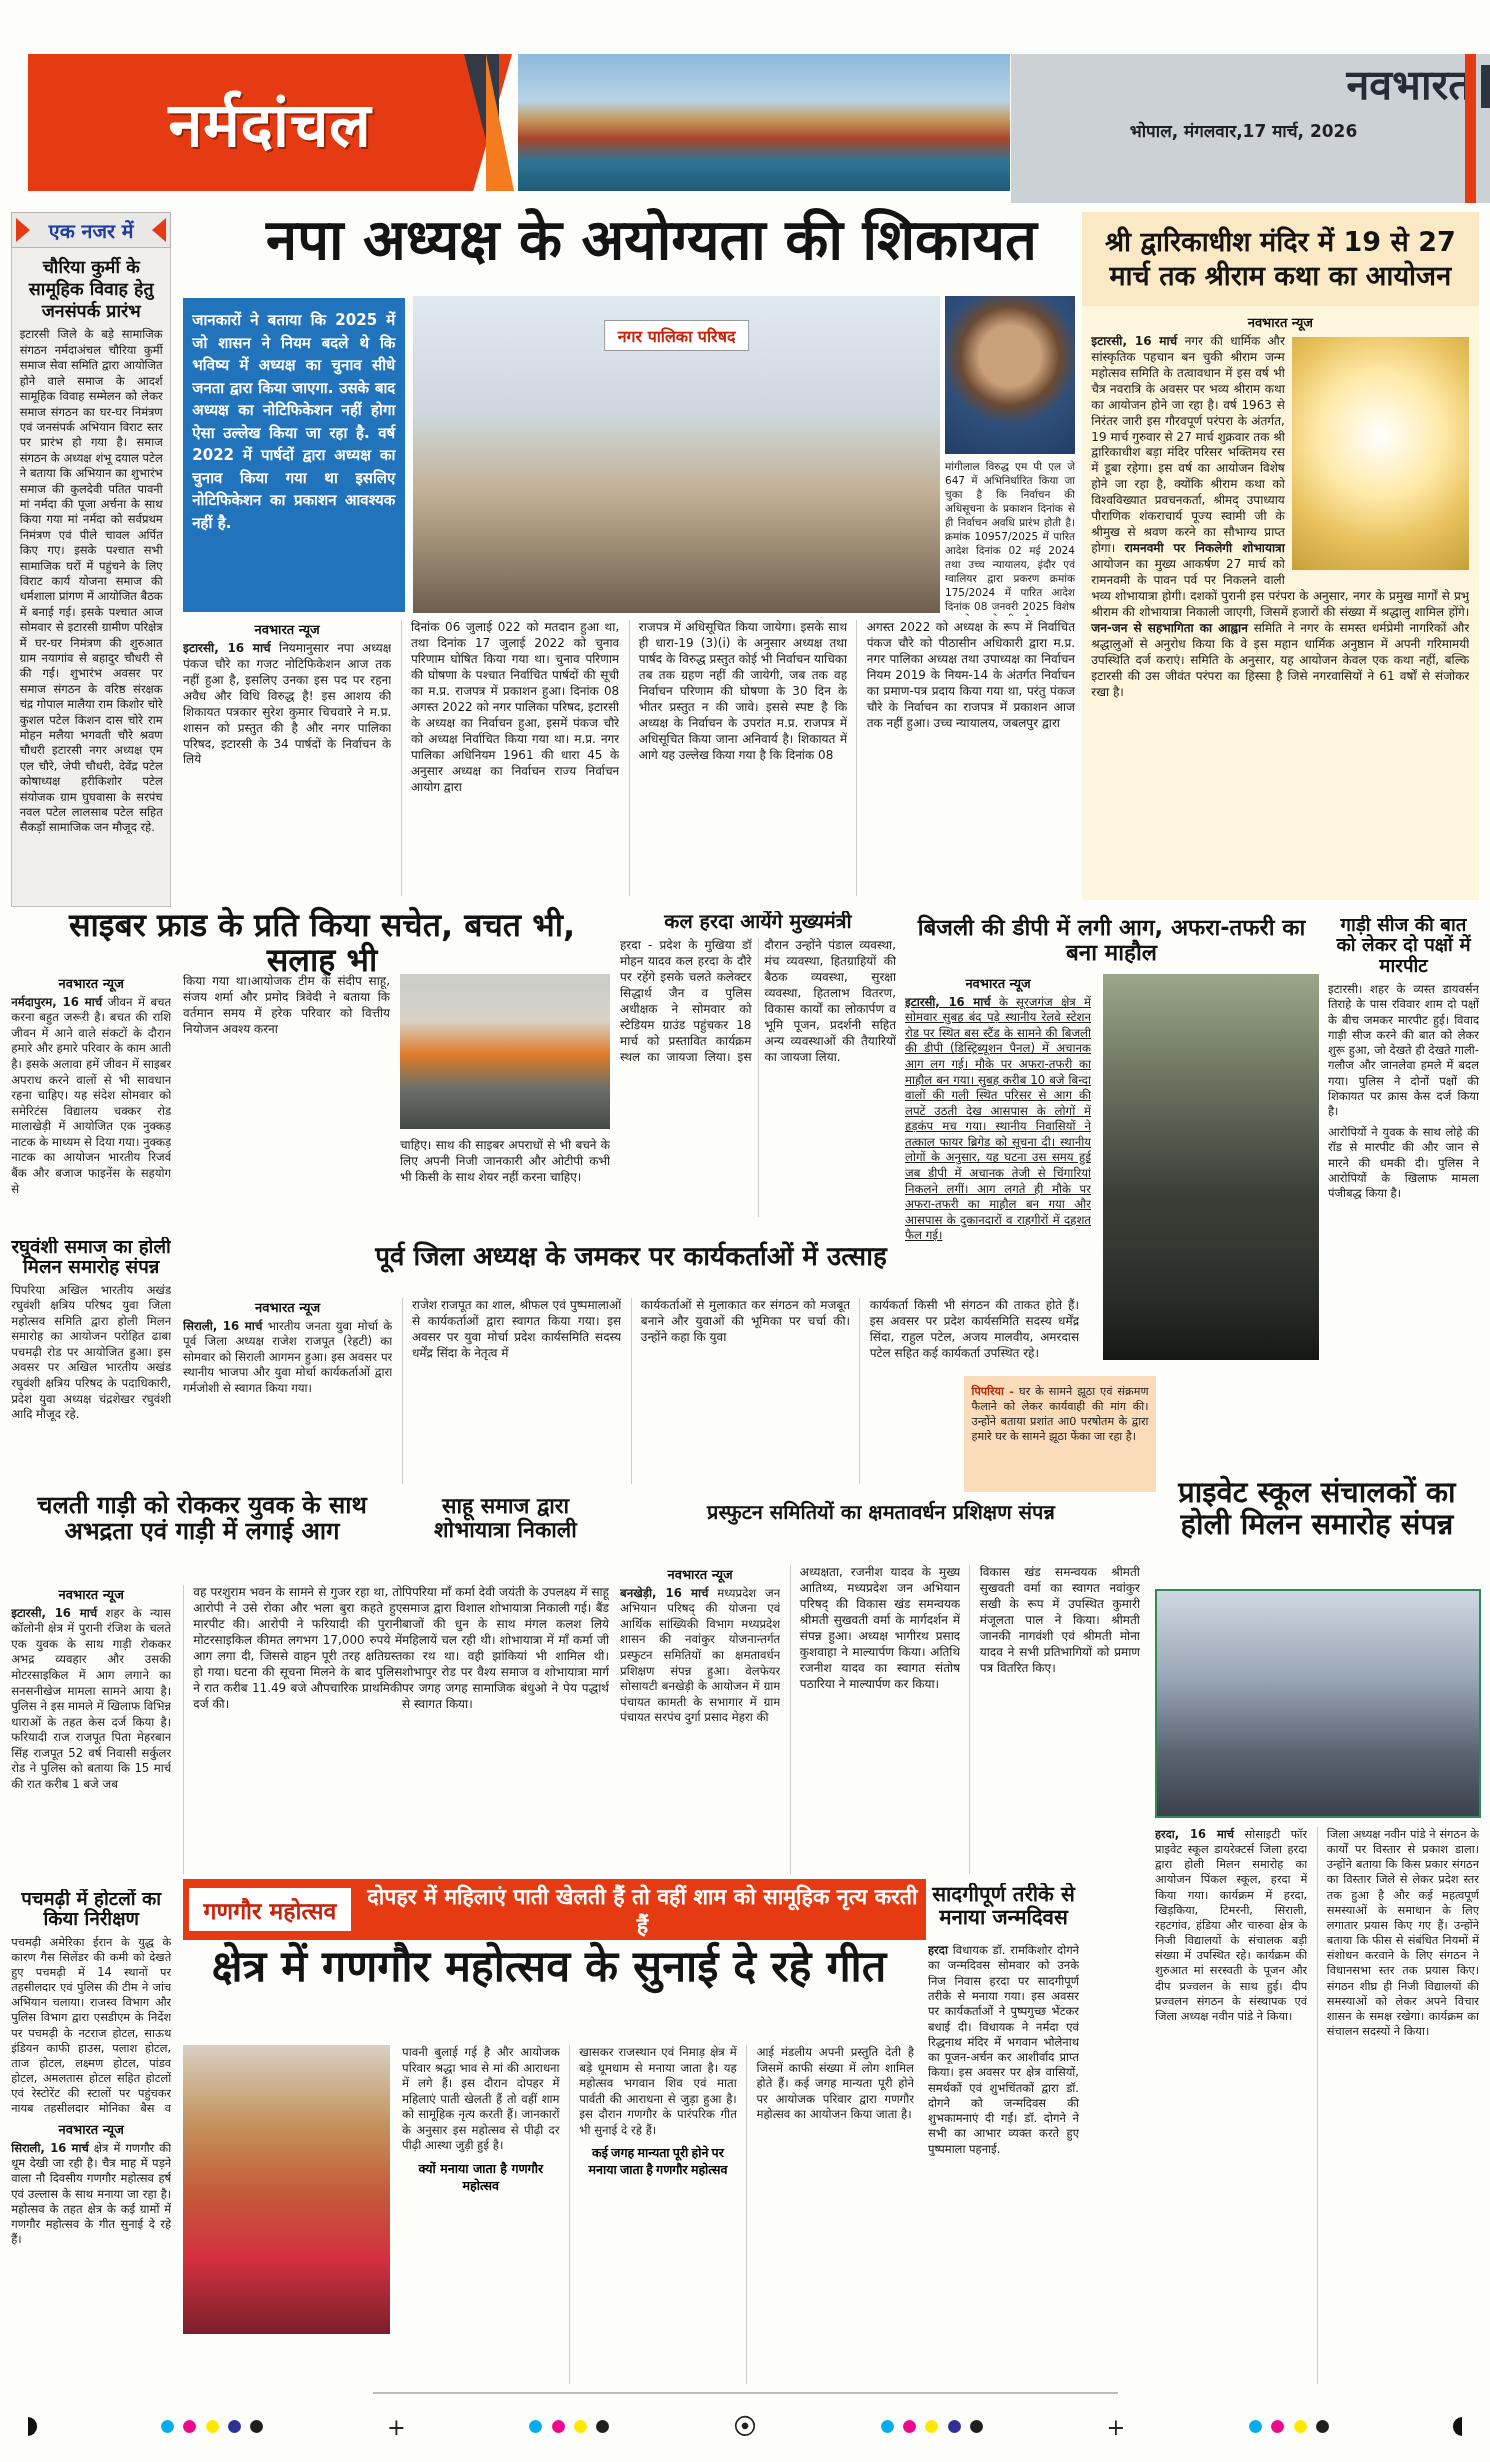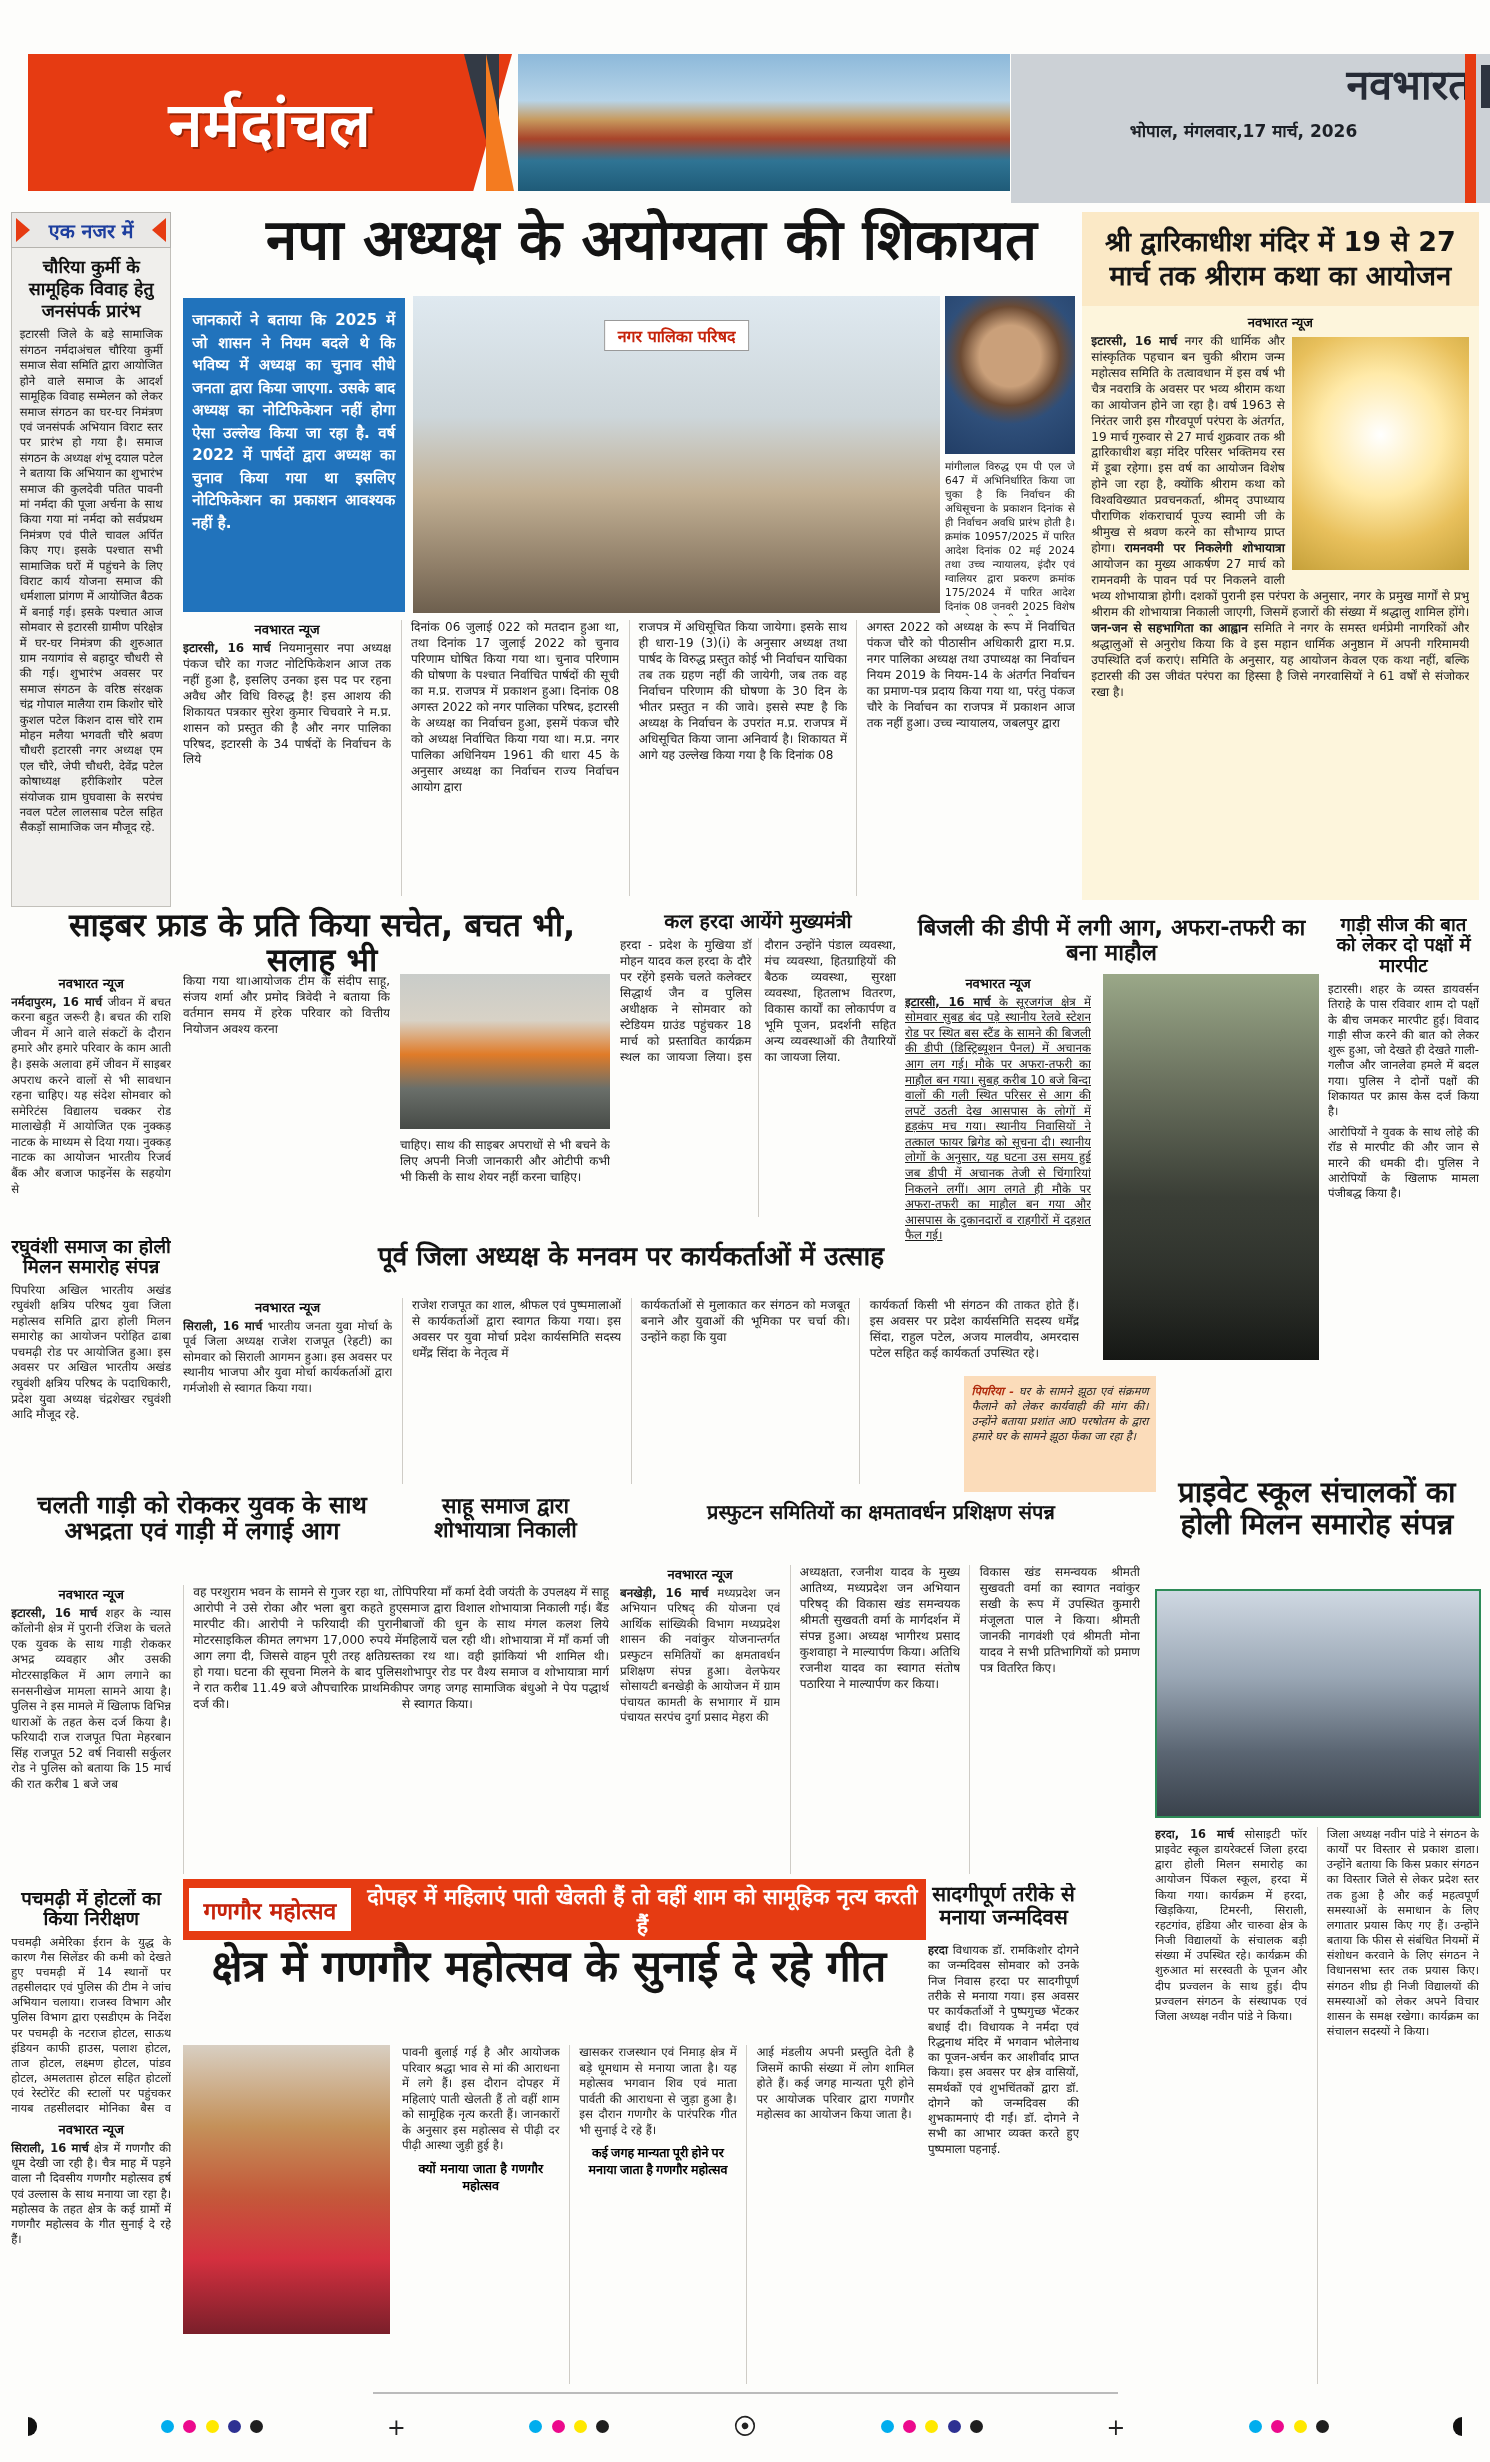--- a/index.html
+++ b/index.html
@@ -154,35 +154,35 @@
     <div class="hl" style="font-size:18.6px;margin-bottom:5.6px;">गाड़ी सीज की बात को लेकर दो पक्षों में मारपीट</div>
     <div class="body-txt" style="font-size:11.5px;">इटारसी। शहर के व्यस्त डायवर्सन तिराहे के पास रविवार शाम दो पक्षों के बीच जमकर मारपीट हुई। विवाद गाड़ी सीज करने की बात को लेकर शुरू हुआ, जो देखते ही देखते गाली-गलौज और जानलेवा हमले में बदल गया। पुलिस ने दोनों पक्षों की शिकायत पर क्रास केस दर्ज किया है।</div>
     <div class="body-txt" style="font-size:11.5px;margin-top:5.6px;">आरोपियों ने युवक के साथ लोहे की रॉड से मारपीट की और जान से मारने की धमकी दी। पुलिस ने आरोपियों के खिलाफ मामला पंजीबद्ध किया है।</div>
   </div>
 
   <div class="abs" style="left:11.2px;top:1237px;width:160px;height:248px;overflow:hidden;">
     <div class="hl" style="font-size:18.6px;margin-bottom:4.7px;">रघुवंशी समाज का होली मिलन समारोह संपन्न</div>
     <div class="body-txt" style="font-size:11.7px;">पिपरिया अखिल भारतीय अखंड रघुवंशी क्षत्रिय परिषद युवा जिला महोत्सव समिति द्वारा होली मिलन समारोह का आयोजन परोहित ढाबा पचमढ़ी रोड पर आयोजित हुआ। इस अवसर पर अखिल भारतीय अखंड रघुवंशी क्षत्रिय परिषद के पदाधिकारी, प्रदेश युवा अध्यक्ष चंद्रशेखर रघुवंशी आदि मौजूद रहे.</div>
   </div>
 
-  <div class="abs hl" style="left:183px;top:1242px;width:896px;font-size:26px;">पूर्व जिला अध्यक्ष के मनवम पर कार्यकर्ताओं में उत्साह</div>
+  <div class="abs hl" style="left:183px;top:1242px;width:896px;font-size:26px;">पूर्व जिला अध्यक्ष के जमकर पर कार्यकर्ताओं में उत्साह</div>
   <div class="abs cols" style="left:183px;top:1298px;width:896px;height:186px;">
     <div>
       <p class="byline">नवभारत न्यूज</p>
       <span class="body-txt" style="display:block;font-size:11.7px;">
         <span class="leadin">सिराली, 16 मार्च</span>
         <span>भारतीय जनता युवा मोर्चा के पूर्व जिला अध्यक्ष राजेश राजपूत (रेहटी) का सोमवार को सिराली आगमन हुआ। इस अवसर पर स्थानीय भाजपा और युवा मोर्चा कार्यकर्ताओं द्वारा गर्मजोशी से स्वागत किया गया।</span>
       </span>
     </div>
     <div class="body-txt">राजेश राजपूत का शाल, श्रीफल एवं पुष्पमालाओं से कार्यकर्ताओं द्वारा स्वागत किया गया। इस अवसर पर युवा मोर्चा प्रदेश कार्यसमिति सदस्य धर्मेंद्र सिंदा के नेतृत्व में</div>
     <div class="body-txt">कार्यकर्ताओं से मुलाकात कर संगठन को मजबूत बनाने और युवाओं की भूमिका पर चर्चा की। उन्होंने कहा कि युवा</div>
     <div class="body-txt">कार्यकर्ता किसी भी संगठन की ताकत होते हैं। इस अवसर पर प्रदेश कार्यसमिति सदस्य धर्मेंद्र सिंदा, राहुल पटेल, अजय मालवीय, अमरदास पटेल सहित कई कार्यकर्ता उपस्थित रहे।</div>
   </div>
 
-  <div class="abs orangebox" style="left:964px;top:1376px;width:177px;height:101px;overflow:hidden;font-style:italic;">
+  <div class="abs orangebox" style="left:964px;top:1376px;width:177px;height:101px;overflow:hidden;">
     <span class="leadin" style="color:#b02a0c;">पिपरिया -</span>
     <span>घर के सामने झूठा एवं संक्रमण फैलाने को लेकर कार्यवाही की मांग की। उन्होंने बताया प्रशांत आ0 परषोतम के द्वारा हमारे घर के सामने झूठा फेंका जा रहा है।</span>
   </div>
 
   <div class="abs hl" style="left:13px;top:1492px;width:378px;font-size:24px;">चलती गाड़ी को रोककर युवक के साथ अभद्रता एवं गाड़ी में लगाई आग</div>
   <div class="abs" style="left:11.2px;top:1585px;width:160px;height:289px;overflow:hidden;">
     <p class="byline">नवभारत न्यूज</p>
     <span class="body-txt" style="display:block;font-size:11.7px;">
       <span class="leadin">इटारसी, 16 मार्च</span>
       <span>शहर के न्यास कॉलोनी क्षेत्र में पुरानी रंजिश के चलते एक युवक के साथ गाड़ी रोककर अभद्र व्यवहार और उसकी मोटरसाइकिल में आग लगाने का सनसनीखेज मामला सामने आया है। पुलिस ने इस मामले में खिलाफ विभिन्न धाराओं के तहत केस दर्ज किया है। फरियादी राज राजपूत पिता मेहरबान सिंह राजपूत 52 वर्ष निवासी सर्कुलर रोड ने पुलिस को बताया कि 15 मार्च की रात करीब 1 बजे जब</span>

